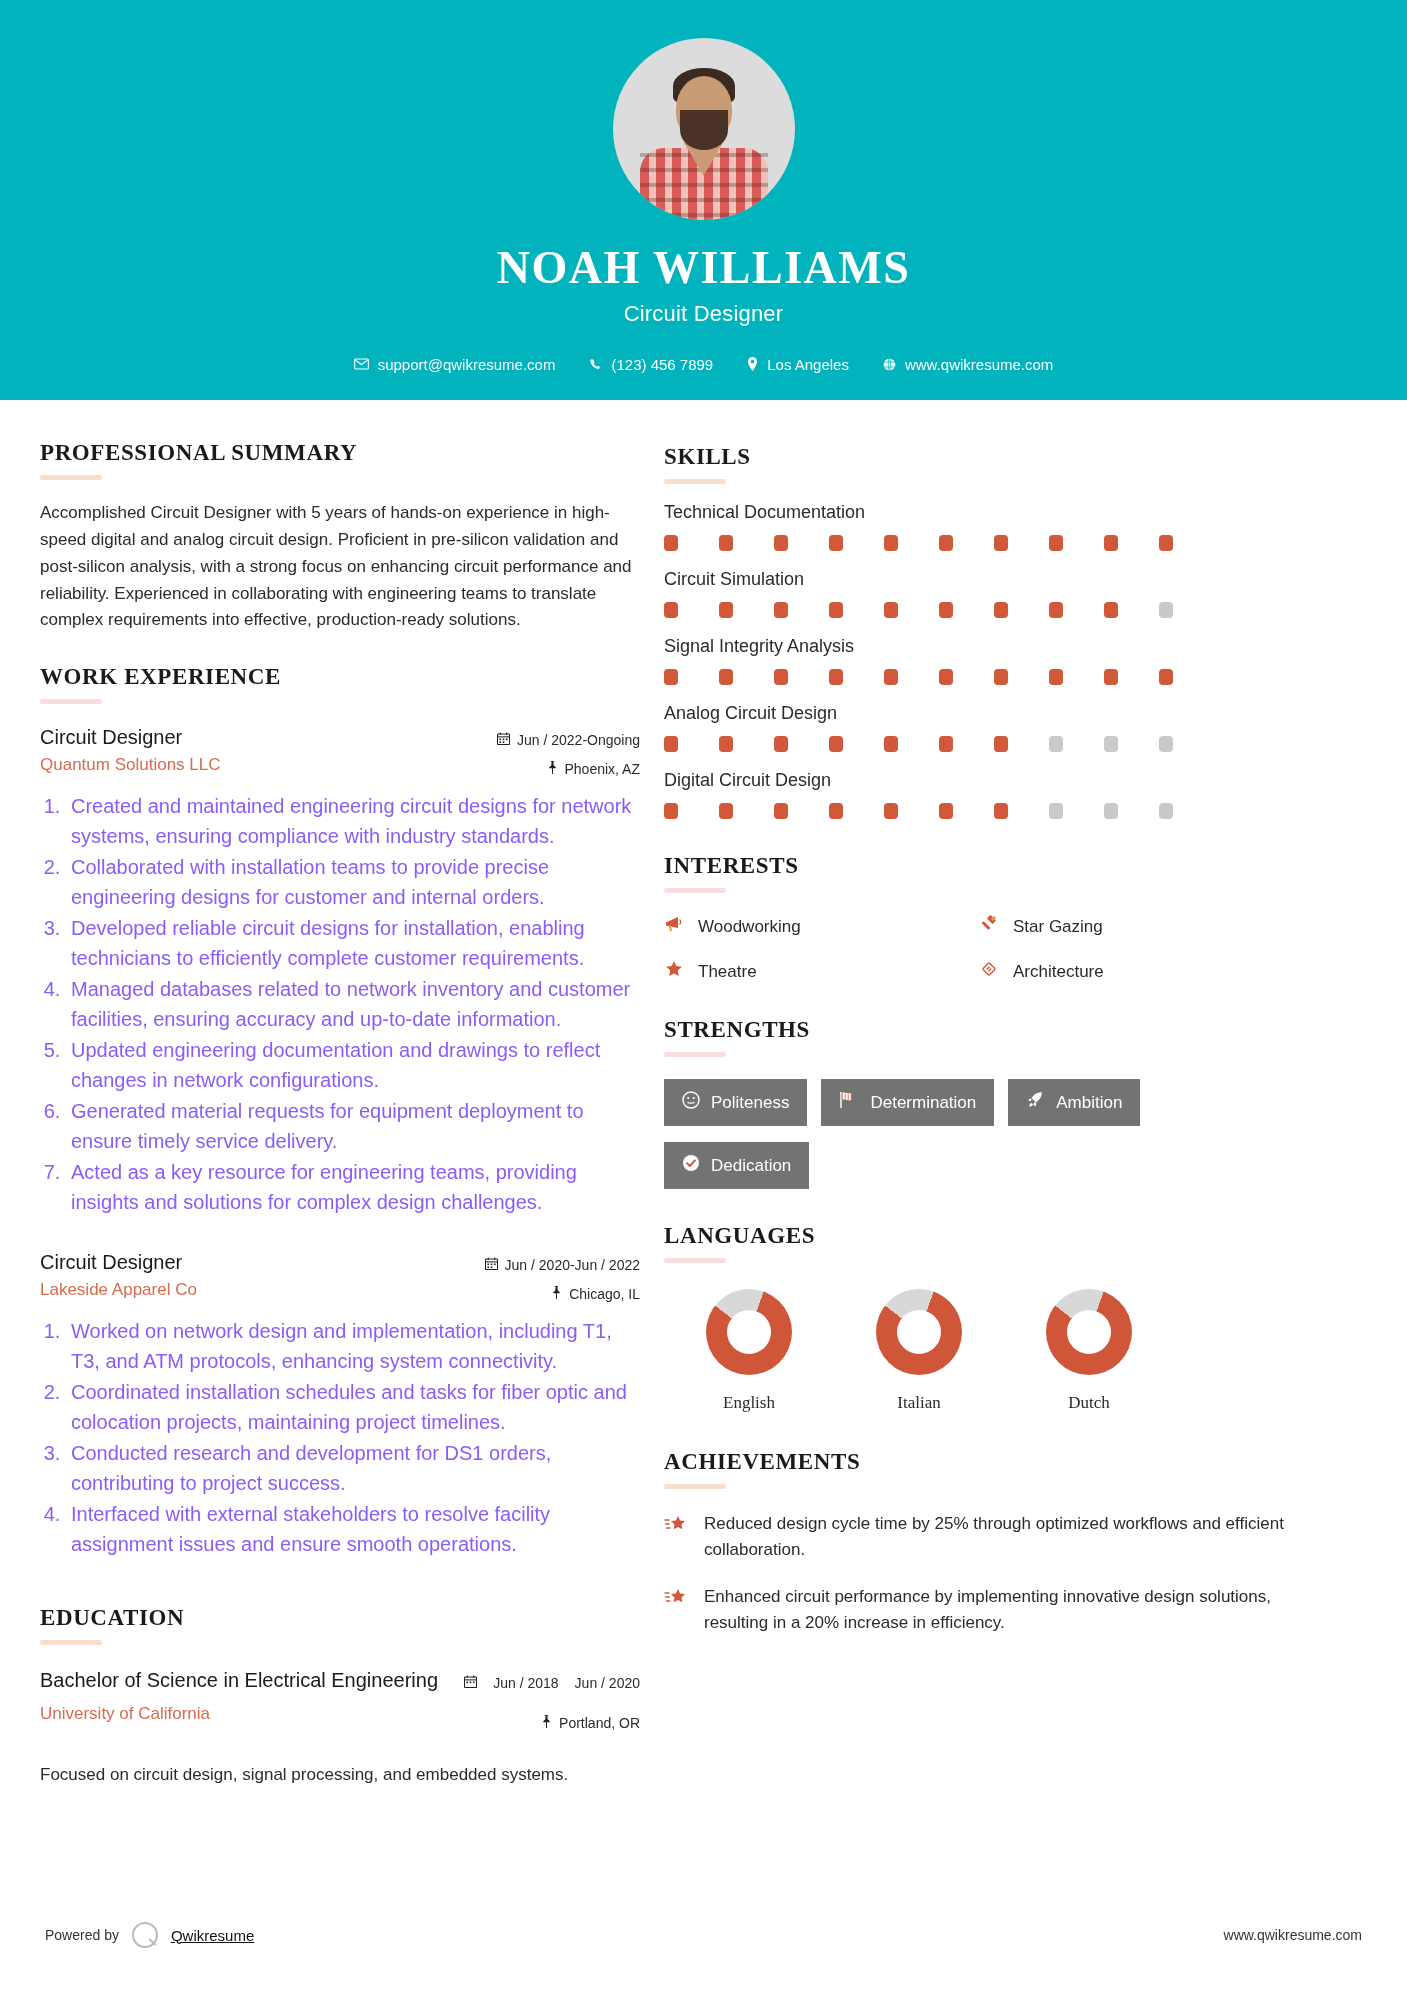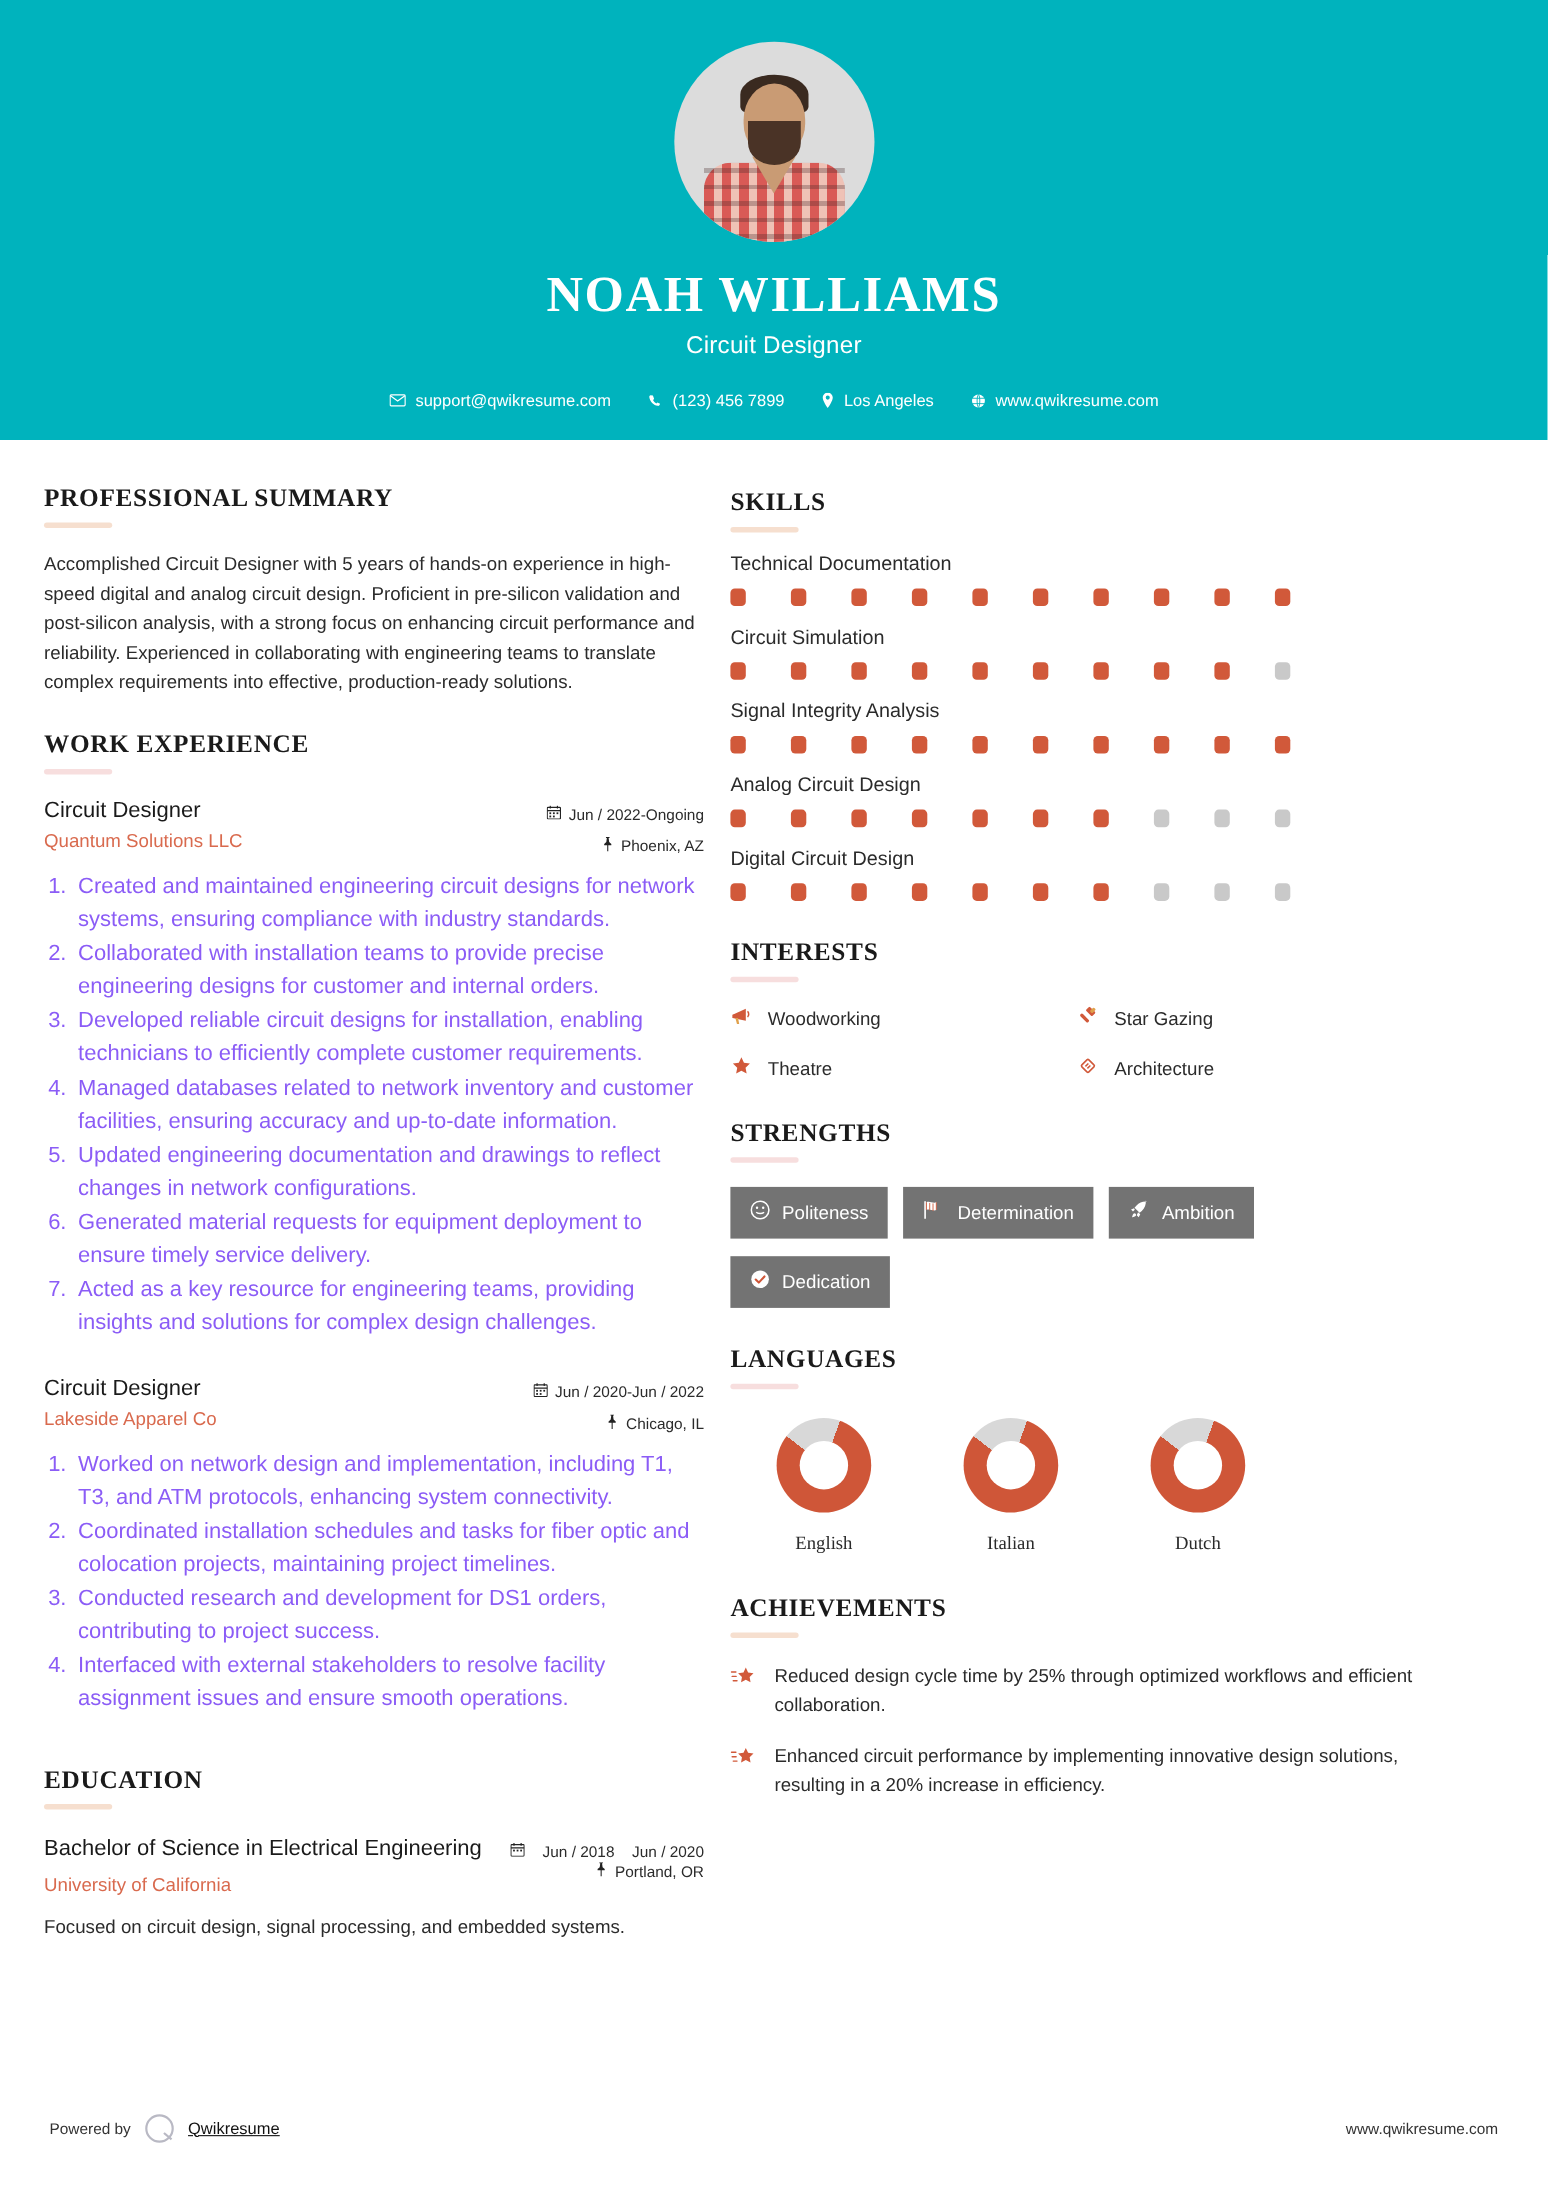--- a/index.html
+++ b/index.html
@@ -135,21 +135,21 @@
   .entry-meta .line + .line { margin-top: 13px; }
 
   ol.bullets { margin: 14px 0 0 26px; padding: 0; }
   ol.bullets li {
     font-size: 20px;
     line-height: 1.5;
     color: #8b5cf6;
     margin-bottom: 1px;
     padding-left: 5px;
   }
-  .edu-desc { font-size: 17px; color: #2b2b2b; margin-top: 15px; line-height: 1.5; }
+  .edu-desc { font-size: 17px; color: #2b2b2b; margin-top: 31px; line-height: 1.5; }
 
   .edu-dates { display: flex; align-items: flex-start; gap: 16px; justify-content: flex-end; }
   .edu-dates .d { font-size: 14px; line-height: 1.25; text-align: left; }
 
   
   .skill { margin-top: 18px; }
   .skill-name { font-size: 18px; color: #2b2b2b; }
   .dots { display: flex; gap: 0; margin-top: 12px; }
   .dot { width: 14px; height: 16px; border-radius: 4px; background: #c9c9c9; margin-right: 41px; }
   .dot:last-child { margin-right: 0; }
@@ -373,21 +373,21 @@
                   <path d="M.6 6h14.8" stroke="#222" stroke-width="1.3"></path>
                   <path d="M4 .6v3M12 .6v3" stroke="#222" stroke-width="1.3"></path>
                   <rect x="3" y="8" width="2" height="2" fill="#222"></rect>
                   <rect x="7" y="8" width="2" height="2" fill="#222"></rect>
                   <rect x="11" y="8" width="2" height="2" fill="#222"></rect>
                 </svg>
             </span>
             <span class="d">Jun / 2018</span>
             <span class="d">Jun / 2020</span>
           </div>
-          <div class="line" style="">
+          <div class="line" style="margin-top:22px">
             <span class="i">
               <svg width="11" height="13" viewBox="0 0 12 16">
                   <path d="M4 0h4v1H7l.6 4.6 2.4 2V9H6.6v7H5.4V9H2V7.6l2.4-2L5 1H4z" fill="#222"></path>
                 </svg>
             </span>
             <span>Portland, OR</span>
           </div>
         </div>
       </div>
       <div class="edu-desc">Focused on circuit design, signal processing, and embedded systems.</div>

